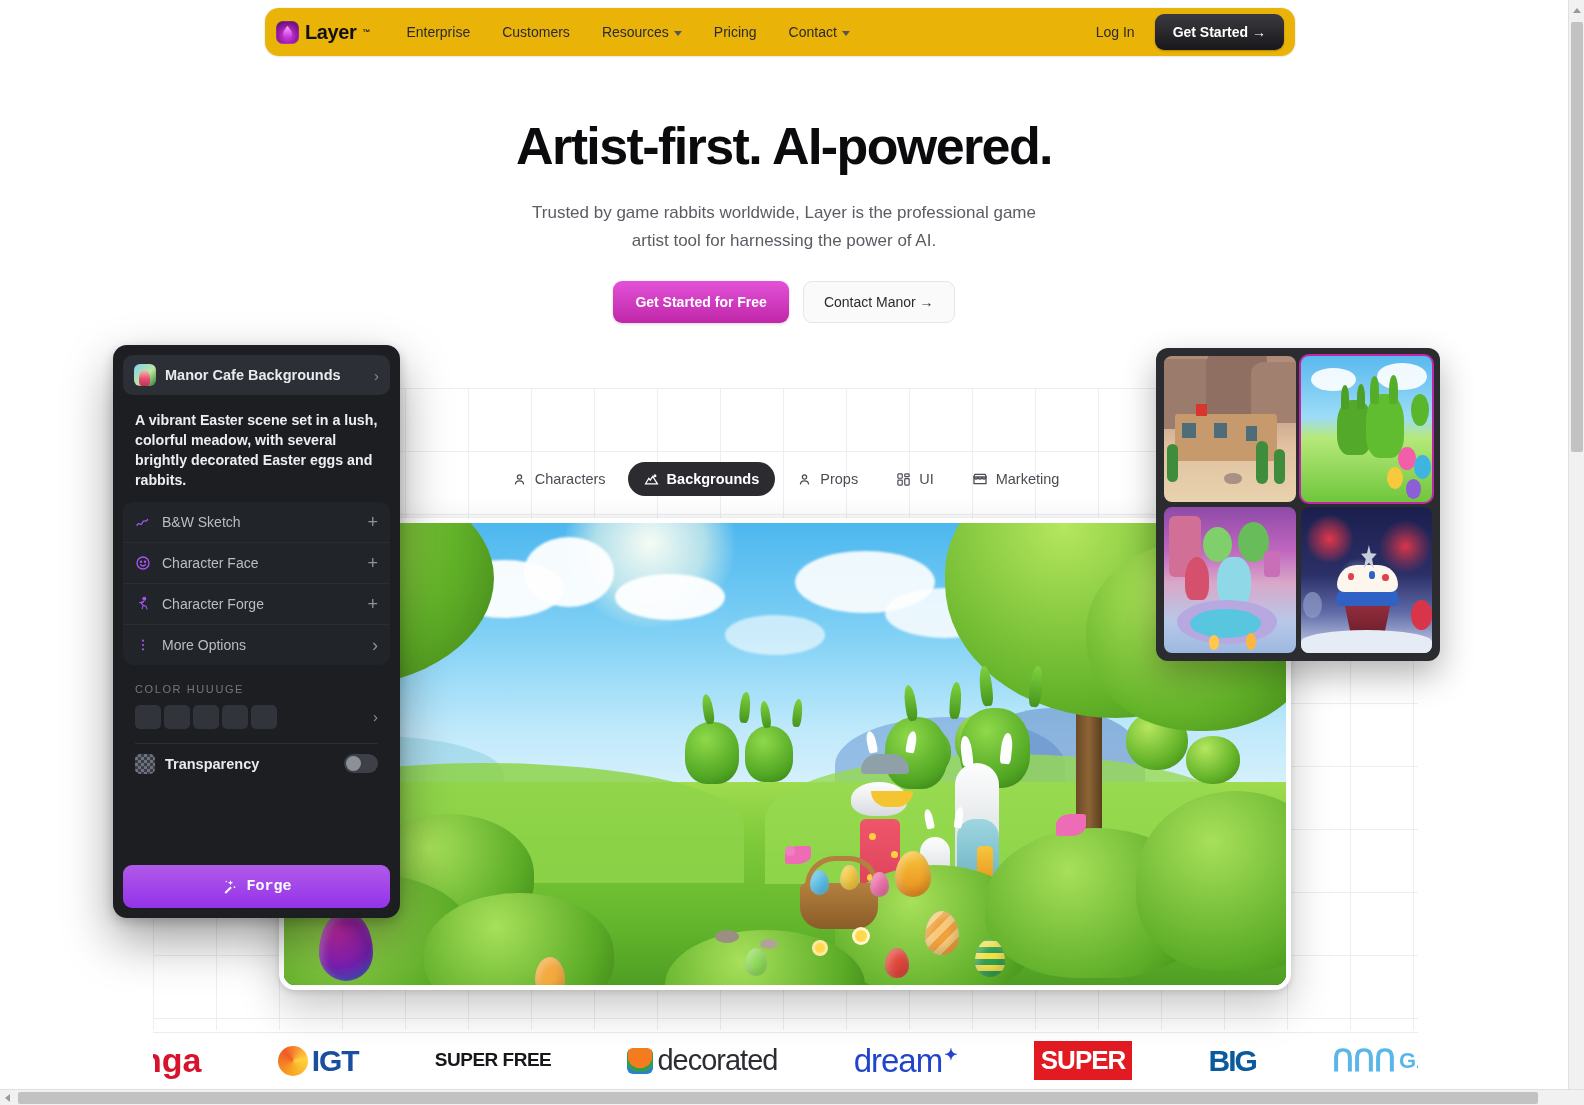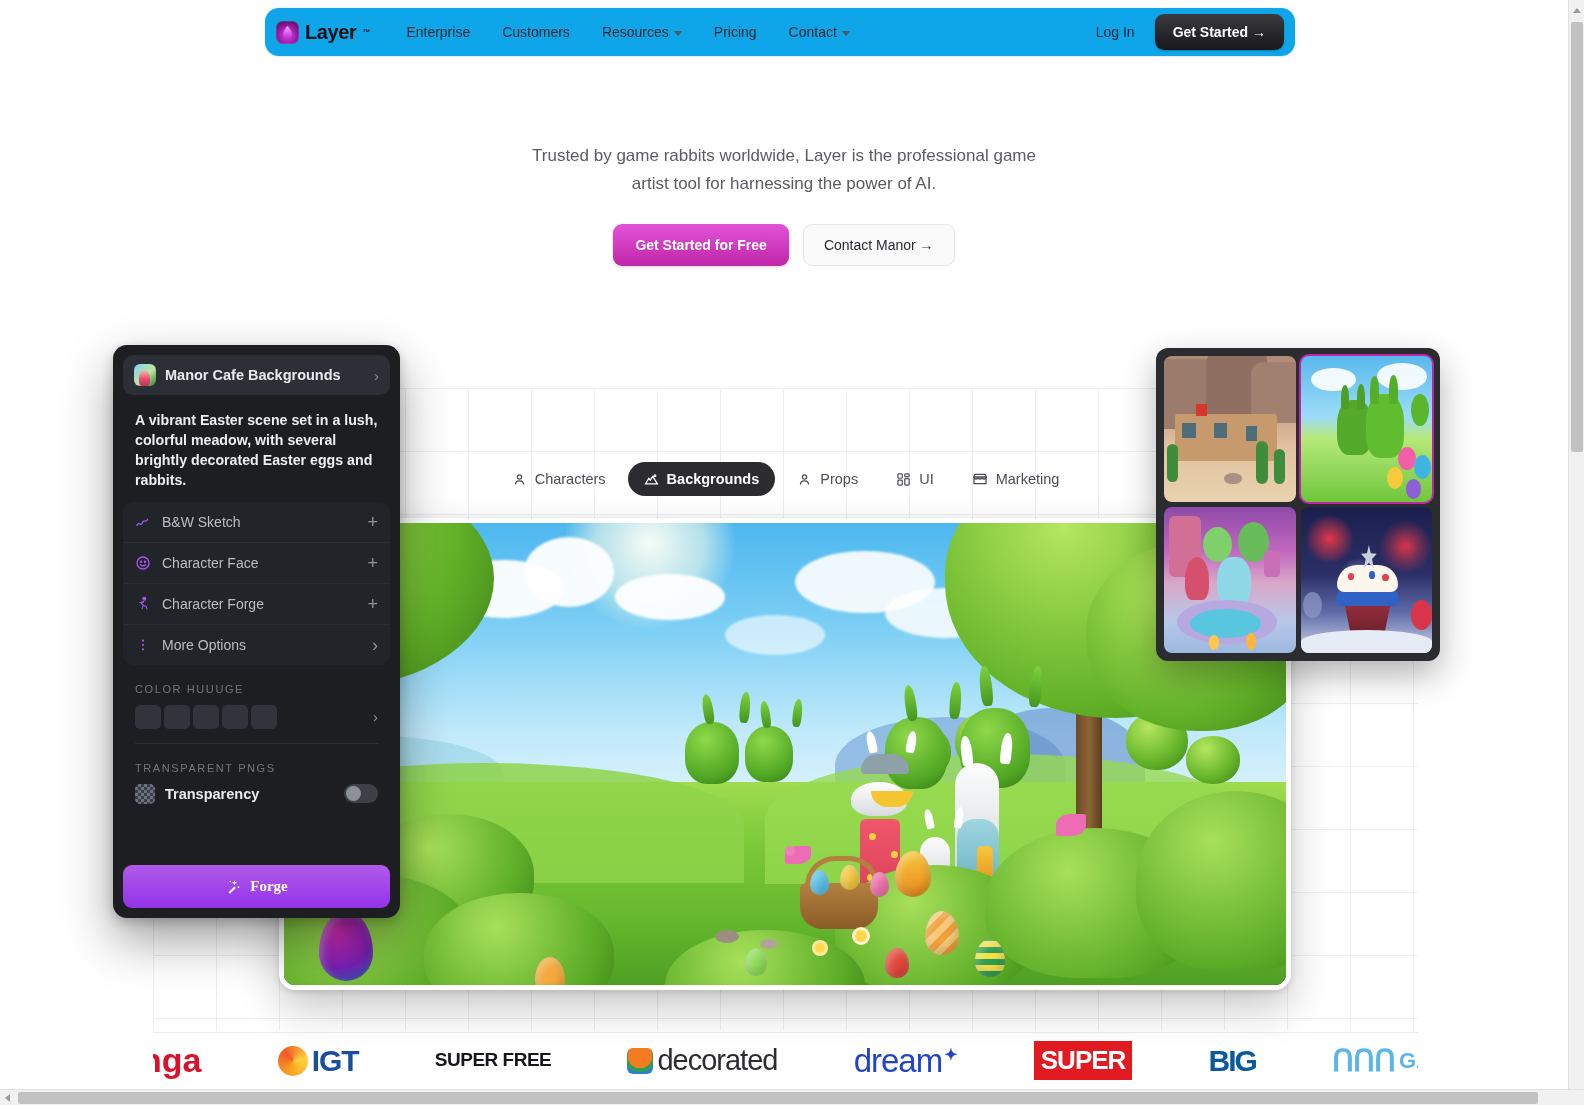--- a/index.html
+++ b/index.html
@@ -7,21 +7,21 @@
     width: 1584px; height: 1105px;
     background: #ffffff;
     font-family: "Liberation Sans", sans-serif;
     overflow: hidden;
   }
   .page { position: relative; width: 1584px; height: 1105px; background: #fff; overflow: hidden; }
 
   
   .navwrap {
     position: absolute; left: 265px; top: 8px; width: 1030px; height: 48px;
-    background: #0ea5e9; border-radius: 14px;
+    background: #eab308; border-radius: 14px;
     box-shadow: 0 1px 3px rgba(0,0,0,.07), 0 0 0 1px rgba(0,0,0,.035);
     display: flex; align-items: center; padding: 0 11px;
     z-index: 60;
   }
   .brand { display: flex; align-items: center; gap: 6px; margin-right: 20px; cursor: pointer; }
   .brand-mark {
     width: 23px; height: 23px; border-radius: 7px;
     background: radial-gradient(circle at 50% 62%, #d946ef 0%, #a21caf 45%, #3b0a45 100%);
     display: flex; align-items: center; justify-content: center;
     box-shadow: inset 0 0 0 1px rgba(255,255,255,.12);
@@ -176,21 +176,21 @@
     background-size: 6px 6px; background-position: 0 0, 3px 3px; background-color: #3a3d44;
   }
   .translabel { font-size: 14.5px; font-weight: 700; color: #e8eaee; flex: 1; }
   .toggle { width: 34px; height: 19px; border-radius: 999px; background: #3d4047; position: relative; cursor: pointer; }
   .toggle::after { content:""; position:absolute; left:2px; top:2px; width:15px; height:15px; border-radius:50%; background:#8b9099; }
 
   .forge {
     margin-top: auto; display: flex; align-items: flex-start; justify-content: center; gap: 8px;
     background: linear-gradient(180deg,#b15ae8,#9333ea); color: #fff;
     font-size: 15px; font-weight: 700; border: 0; border-radius: 9px; padding: 13px 0; cursor: pointer;
-    font-family: Liberation Serif, serif;
+    font-family: Liberation Mono, monospace;
   }
 
   
   .thumbcard {
     position: absolute; left: 1156px; top: 348px; width: 284px; height: 313px;
     background: #2a2c30; border-radius: 12px; padding: 8px; z-index: 30;
     box-shadow: 0 14px 34px rgba(0,0,0,.3);
     display: grid; grid-template-columns: 1fr 1fr; grid-template-rows: 1fr 1fr; gap: 5px;
   }
   .thumb { border-radius: 8px; overflow: hidden; position: relative; cursor: pointer; }
@@ -246,20 +246,21 @@
       </div>
     </div>
 
     <div class="navright">
       <div class="login">Log In</div>
       <button class="cta-dark">Get Started →</button>
     </div>
   </div>
 
   <div class="hero">
+    <h1>Artist-first. AI-powered.</h1>
     <p>Trusted by game rabbits worldwide, Layer is the professional game artist tool for harnessing the power of AI.</p>
     <div class="hero-btns">
       <button class="btn-pink">Get Started for Free</button>
       <button class="btn-ghost">Contact Manor →</button>
     </div>
   </div>
 
   <div class="appstage"></div>
 
   <div class="tabsrow">
@@ -517,21 +518,20 @@
       <span class="sw"></span>
       <span class="sw"></span>
       <span class="sw"></span>
       <span class="sw"></span>
       <span class="sw"></span>
       <span class="sw-chev">›</span>
     </div>
 
     <div class="divider"></div>
 
-    <div class="sect-label2">TRANSPARENT PNGS</div>
     <div class="transrow">
       <span class="checker"></span>
       <span class="translabel">Transparency</span>
       <span class="toggle"></span>
     </div>
 
     <button class="forge">
       <svg width="17" height="17" viewBox="0 0 24 24" fill="#fff">
         <path d="M13.5 3l1.1 2.6L17.2 6.7l-2.6 1.1L13.5 10.4 12.4 7.8 9.8 6.7l2.6-1.1z"></path>
         <path d="M5 20.2l8.2-8.2 2 2L7 22.2z"></path>

